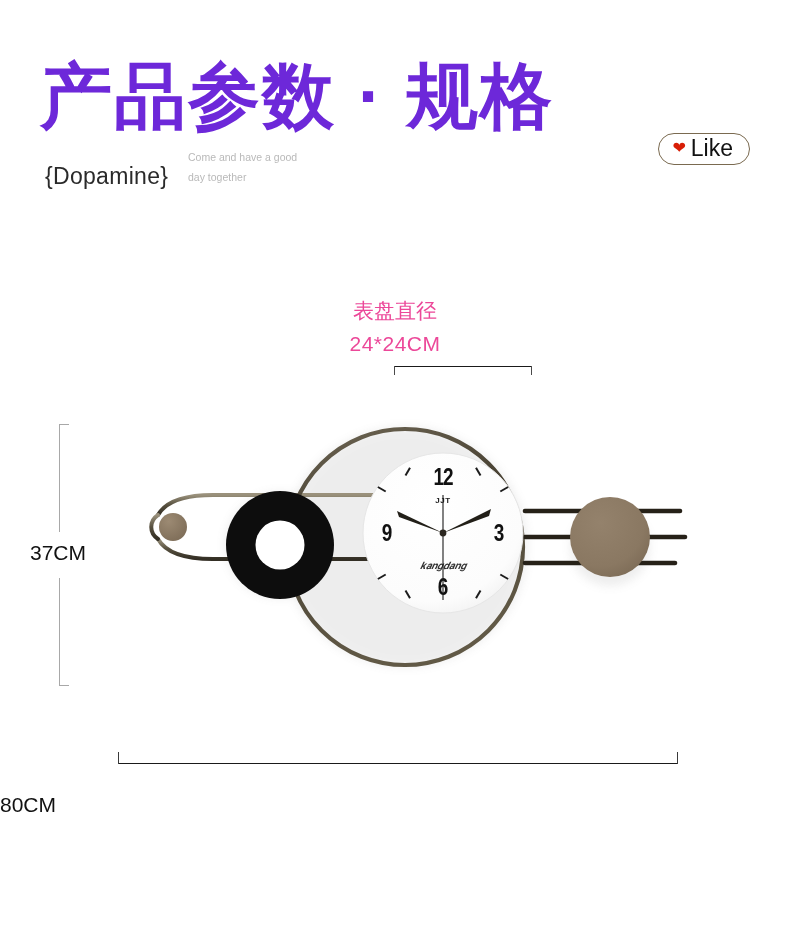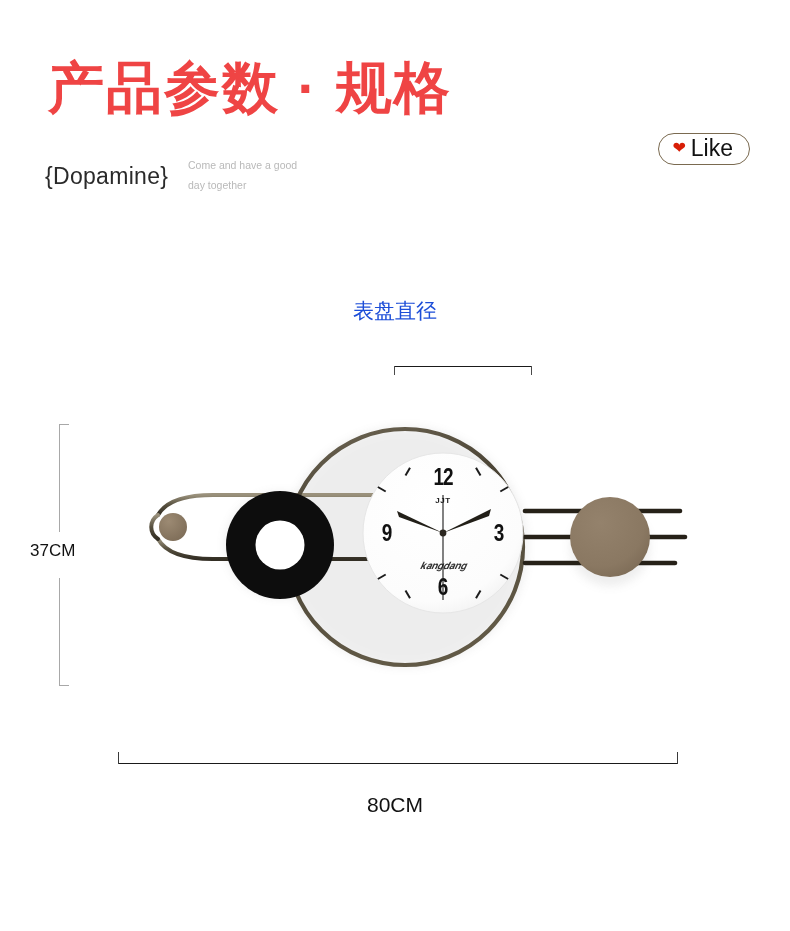--- a/index.html
+++ b/index.html
@@ -11,42 +11,42 @@
     width: 790px;
     height: 931px;
     position: relative;
     font-family: "Liberation Sans", "DejaVu Sans", sans-serif;
     overflow: hidden;
   }
 
   
   .page-title {
     position: absolute;
-    left: 48px;
+    left: 40px;
     top: 60px;
-    font-size: 56px;
+    font-size: 72px;
     font-weight: bold;
-    color: #ef4444;
+    color: #6d28d9;
     letter-spacing: 2px;
     line-height: 1;
     white-space: nowrap;
   }
   .subtitle-cn {
     position: absolute;
     left: 45px;
     top: 163px;
     font-size: 23px;
     color: #2a2a2a;
     letter-spacing: 0.3px;
     white-space: nowrap;
   }
   .subtitle-en {
     position: absolute;
     left: 188px;
-    top: 156px;
+    top: 148px;
     font-size: 10.5px;
     color: #b9b9b9;
     line-height: 1.9;
     width: 130px;
   }
 
   
   .like-badge {
     position: absolute;
     right: 40px;
@@ -72,21 +72,21 @@
   }
 
   
   .dia-label {
     position: absolute;
     left: 0;
     top: 295px;
     width: 790px;
     text-align: center;
     font-size: 21px;
-    color: #1d4ed8;
+    color: #ec4899;
     line-height: 1.55;
   }
   .dia-label .l2 { letter-spacing: 0.5px; }
 
   .dia-bracket {
     position: absolute;
     left: 394px;
     top: 366px;
     width: 138px;
     height: 10px;
@@ -106,21 +106,21 @@
     background: #4a4a4a;
   }
   .dia-bracket .tick.l { left: 0; }
   .dia-bracket .tick.r { right: 0; }
 
   
   .h-label {
     position: absolute;
     left: 30px;
     top: 541px;
-    font-size: 17px;
+    font-size: 21px;
     color: #111;
     white-space: nowrap;
   }
   .h-bracket {
     position: absolute;
     left: 59px;
     top: 424px;
     width: 11px;
     height: 262px;
   }
@@ -173,21 +173,21 @@
     background: #3a3a3a;
   }
   .w-bracket .cap.l { left: 0; }
   .w-bracket .cap.r { right: 0; }
 
   .w-label {
     position: absolute;
     left: 0;
     top: 793px;
     width: 790px;
-    text-align: center;
+    text-align: left;
     font-size: 21px;
     color: #111;
   }
 
   
   .clock-art {
     position: absolute;
     left: 95px;
     top: 387px;
     width: 610px;
@@ -207,20 +207,21 @@
   <div>day together</div>
 </div>
 
 <div class="like-badge">
   <span class="like-heart">❤</span>
   <span class="like-label">Like</span>
 </div>
 
 <div class="dia-label">
   <div class="l1">表盘直径</div>
+  <div class="l2">24*24CM</div>
 </div>
 
 <div class="dia-bracket">
   <div class="bar"></div>
   <div class="tick l"></div>
   <div class="tick r"></div>
 </div>
 
 <div class="h-bracket">
   <div class="vline"></div>

